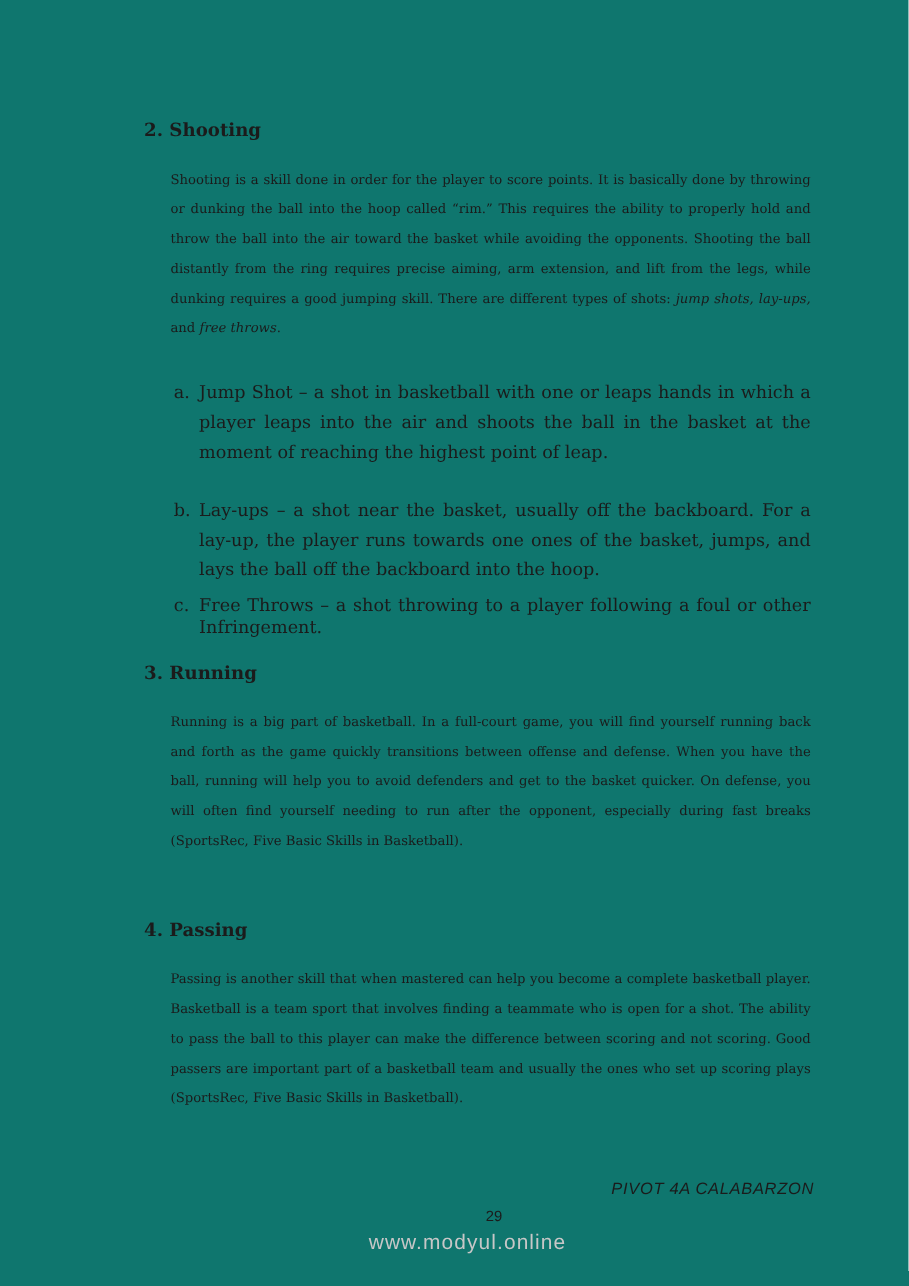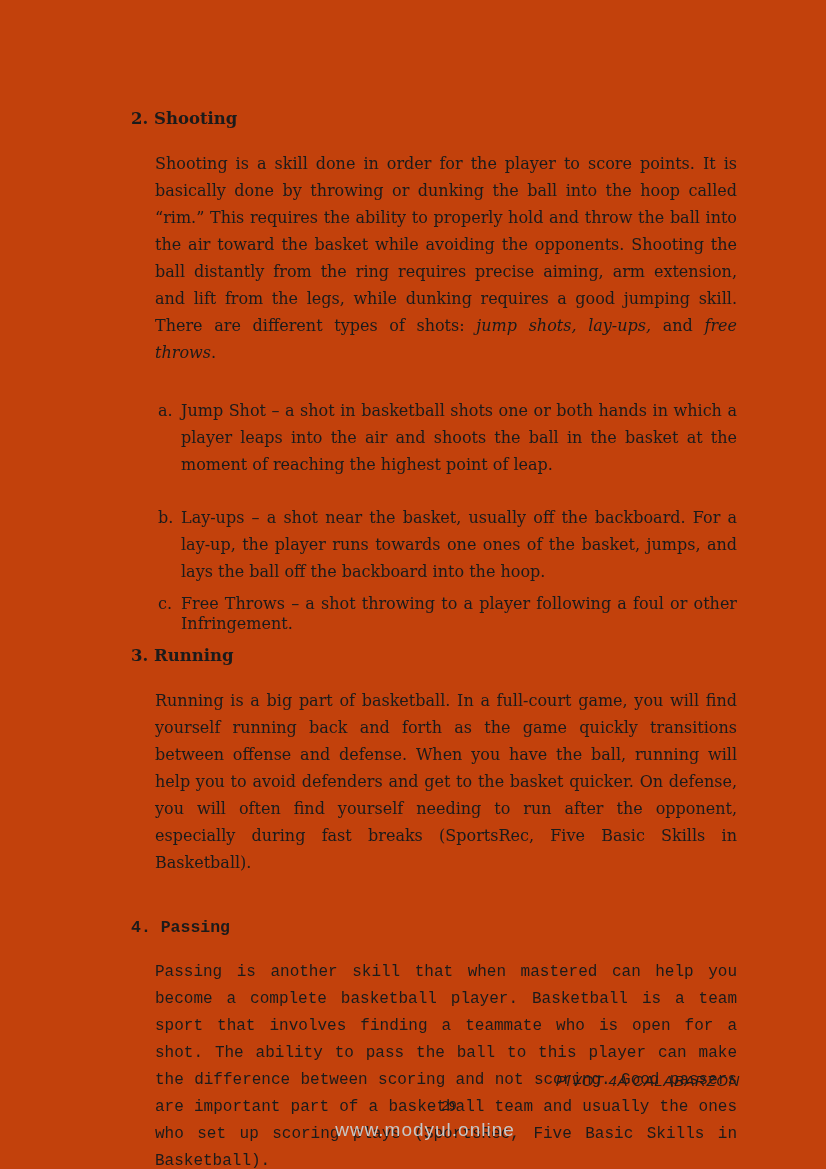--- a/index.html
+++ b/index.html
@@ -1,55 +1,55 @@
 <!DOCTYPE html>
 <html><head>
 <meta charset="utf-8">
 <style>
   html, body { margin: 0; padding: 0; background: #ffffff; }
   .page {
     position: relative;
     width: 826px;
     height: 1169px;
     margin: 0 auto;
-    background: #c2410c;
+    background: #0f766e;
     box-sizing: border-box;
     padding: 109px 89px 0 131px;
     font-family: "DejaVu Serif", "Liberation Serif", serif;
     color: #1b1b1b;
     overflow: hidden;
   }
   .heading {
     margin: 0;
     font-size: 16.5px;
     font-weight: 700;
     line-height: 20px;
   }
   .para {
     margin: 21px 0 0 24px;
     width: 582px;
-    font-size: 16px;
+    font-size: 12px;
     line-height: 27px;
     text-align: justify;
     text-align-last: left;
   }
   .it { font-style: italic; }
   .list { margin-top: 31px; }
   .li {
     display: flex;
     margin-left: 27px;
     font-size: 16px;
     line-height: 27px;
   }
   .li .marker { flex: 0 0 23px; }
   .li .li-text { flex: 1 1 auto; text-align: justify; text-align-last: left; }
   .li-b { margin-top: 26px; }
   .li-c { margin-top: 9px; line-height: 20px; }
-  .sec-running { margin-top: 12px; }
-  .sec-passing { margin-top: 42px; font-family: Liberation Mono, monospace; }
+  .sec-running { margin-top: 22px; }
+  .sec-passing { margin-top: 58px; }
   .footer-brand {
     position: absolute;
     top: 1072px;
     right: 86px;
     font-family: "Liberation Sans", sans-serif;
     font-style: italic;
     font-size: 15px;
     letter-spacing: 0.6px;
     color: #1b1b1b;
     margin-left: 16px;
@@ -82,21 +82,21 @@
 
 <div class="page">
 
   <section class="sec-shooting">
     <h2 class="heading">2. Shooting</h2>
     <p class="para"><span>Shooting is a skill done in order for the player to score points. It is basically done by throwing or dunking the ball into the hoop called “rim.” This requires the ability to properly hold and throw the ball into the air toward the basket while avoiding the opponents. Shooting the ball distantly from the ring requires precise aiming, arm extension, and lift from the legs, while dunking requires a good jumping skill. There are different types of shots: </span><span class="it">jump shots, lay-ups,</span><span> and </span><span class="it">free throws</span><span>.</span></p>
 
     <div class="list">
       <div class="li li-a">
         <span class="marker">a.</span>
-        <span class="li-text">Jump Shot – a shot in basketball shots one or both hands in which a player leaps into the air and shoots the ball in the basket at the moment of reaching the highest point of leap.</span>
+        <span class="li-text">Jump Shot – a shot in basketball with one or leaps hands in which a player leaps into the air and shoots the ball in the basket at the moment of reaching the highest point of leap.</span>
       </div>
       <div class="li li-b">
         <span class="marker">b.</span>
         <span class="li-text">Lay-ups – a shot near the basket, usually off the backboard. For a lay-up, the player runs towards one ones of the basket, jumps, and lays the ball off the backboard into the hoop.</span>
       </div>
       <div class="li li-c">
         <span class="marker">c.</span>
         <span class="li-text">Free Throws – a shot throwing to a player following a foul or other Infringement.</span>
       </div>
     </div>

